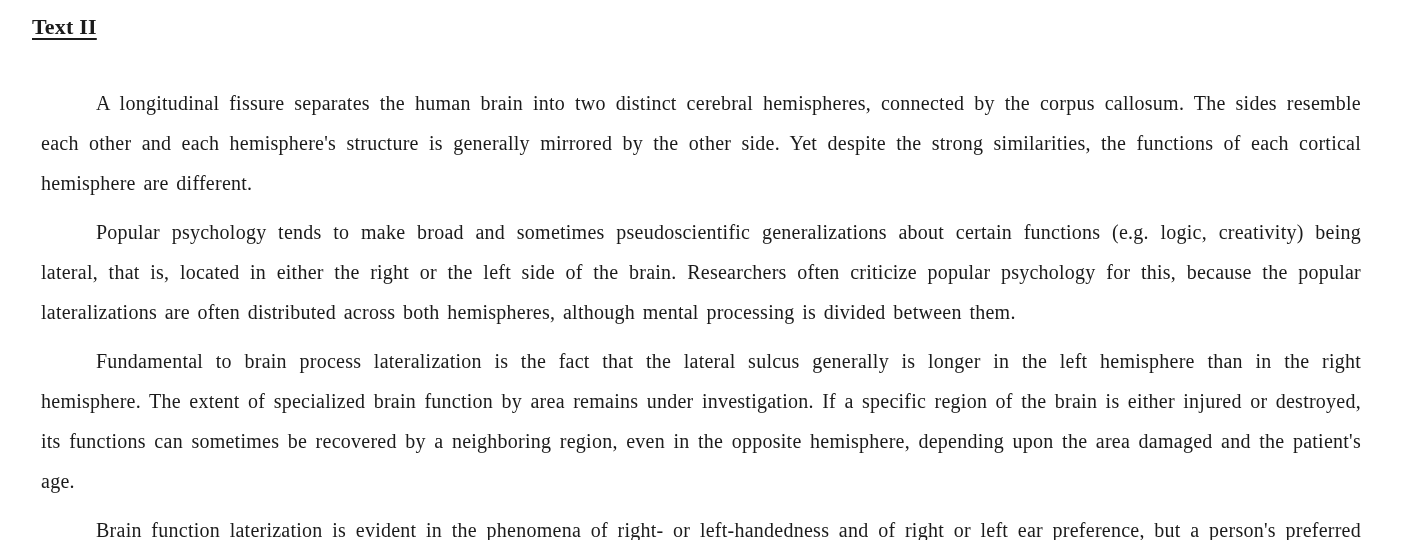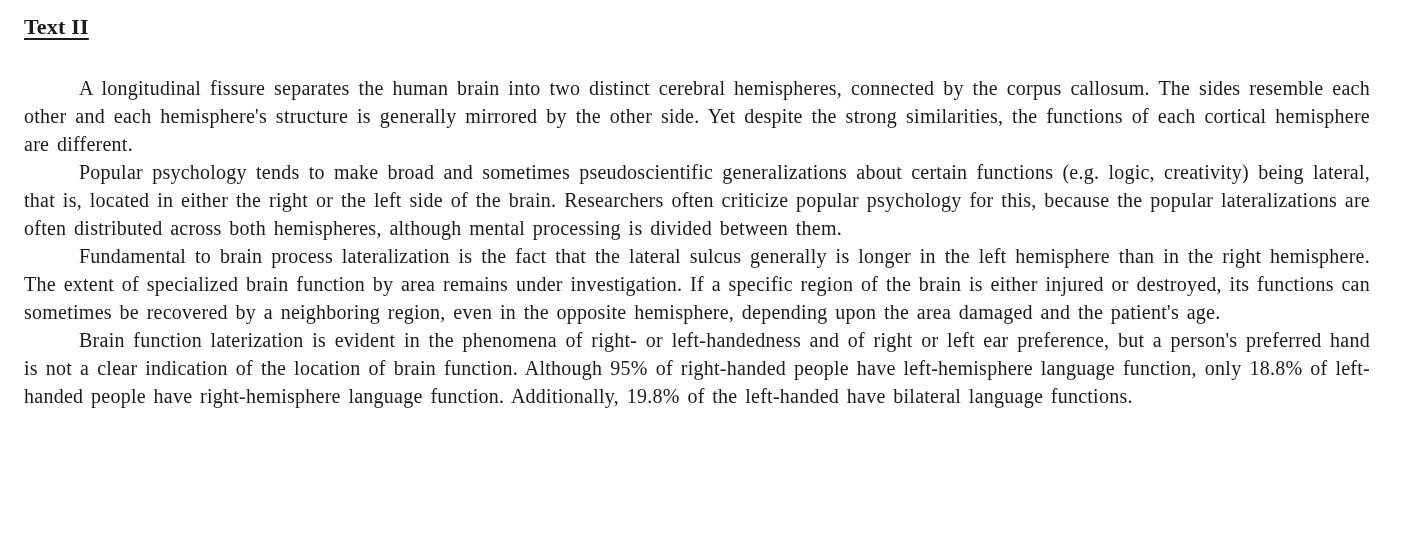--- a/index.html
+++ b/index.html
@@ -11,40 +11,40 @@
     width: 1410px;
     height: 540px;
     overflow: hidden;
     font-family: "Liberation Serif", "DejaVu Serif", serif;
     color: var(--text-color, #1b1b1b);
   }
   .page {
     box-sizing: border-box;
     width: 1410px;
     height: 500px;
-    padding: 14px 40px 0 24px;
+    padding: 14px 40px 0 32px;
     background: var(--bg-color, #ffffff);
   }
   .title {
     margin: 0 0 34px 0;
     font-size: 22px;
     font-weight: bold;
     letter-spacing: 0.2px;
     text-decoration: underline;
     text-decoration-thickness: 2px;
     text-underline-offset: 4px;
     display: inline-block;
   }
   .text-body {
     display: block;
   }
   .para {
-    margin: 0;
+    margin: 9px;
     font-size: 20px;
-    line-height: 28px;
+    line-height: 40px;
     text-align: justify;
     text-indent: 55px;
     letter-spacing: 0.25px;
     word-spacing: 2.5px;
   }
 </style>
 </head>
 <body style="--text-color: #1b1b1b; --bg-color: #ffffff;">
 
 <main class="page">

